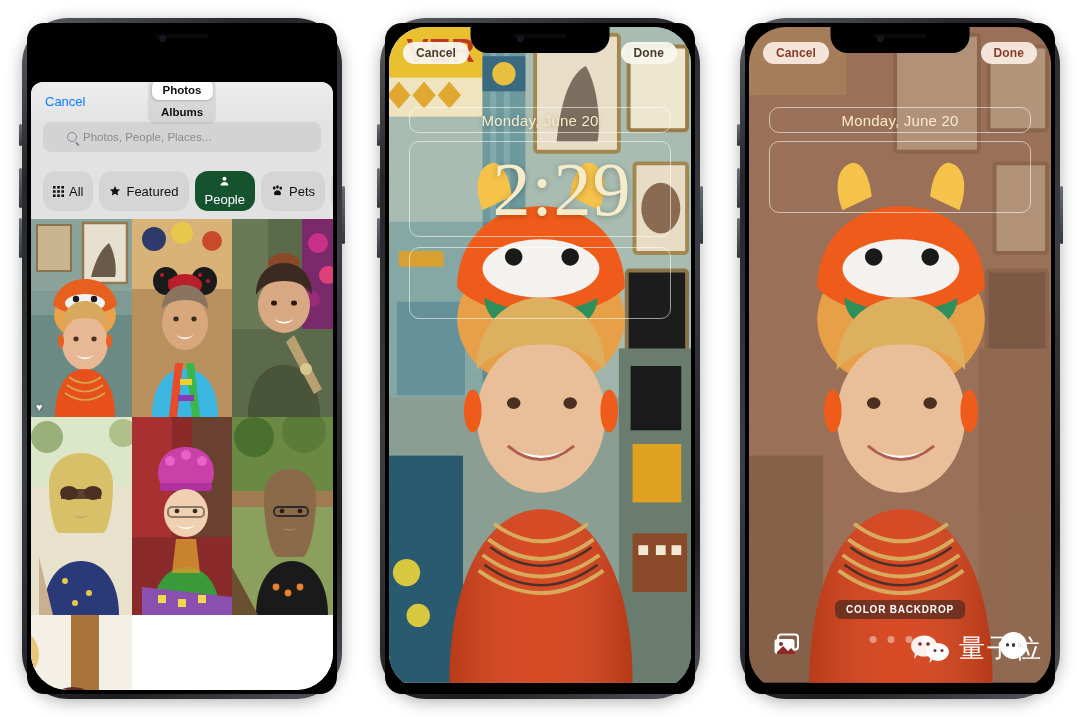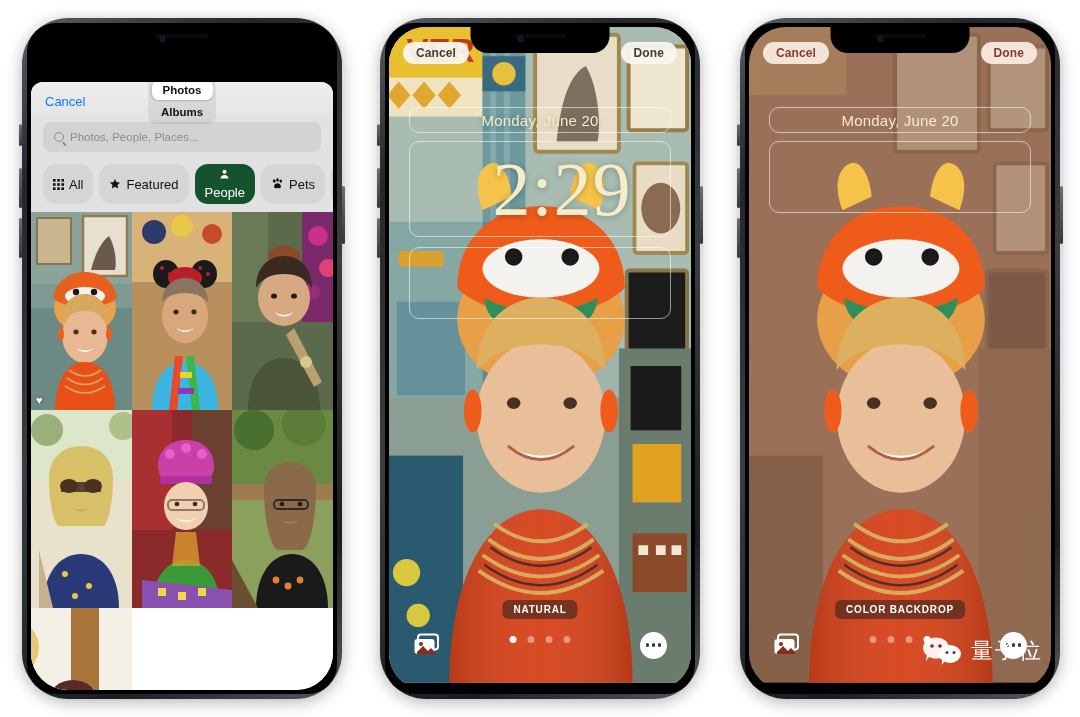--- a/index.html
+++ b/index.html
@@ -15,21 +15,21 @@
   .phone {
     position: absolute;
     border-radius: 46px;
     background: linear-gradient(145deg,#5b5e63 0%,#24262a 18%,#3a3d42 50%,#1b1d20 82%,#55585d 100%);
     padding: 5px;
     box-shadow: 0 3px 16px rgba(0,0,0,.30);
   }
   .phone-inner {
     position: relative;
     width: 100%; height: 100%;
-    border-radius: 29px;
+    border-radius: 17px;
     background: #000;
     padding: 4px;
   }
   .screen {
     position: relative;
     width: 100%; height: 100%;
     border-radius: 37px;
     overflow: hidden;
     background: #000;
   }
@@ -86,25 +86,25 @@
     background: rgba(120,120,128,.14);
     border-radius: 8px; padding: 2px; flex-direction: column;
   }
   .seg-item {
     font-size: 11.5px; font-weight: 700; color: #111;
     padding: 4px 11px; border-radius: 7px;
   }
   .seg-item.active { background:#fff; box-shadow:0 1px 2px rgba(0,0,0,.18); }
 
   .searchbar {
-    margin: 2px 12px 4px 12px; height: 30px;
+    margin: 2px 12px 11px 12px; height: 30px;
     background: rgba(118,118,128,.14);
     border-radius: 8px;
     display: flex; align-items: center; gap: 6px;
-    padding: 0 11px;
+    padding: 0 24px;
   }
   .searchbar .mag {
     width: 10px; height: 10px; border: 1.5px solid #8a8a90;
     border-radius: 50%; position: relative; flex: none;
   }
   .searchbar .mag::after {
     content:""; position:absolute; right:-4px; bottom:-3px;
     width:5px; height:1.5px; background:#8a8a90;
     transform: rotate(45deg); border-radius: 1px;
   }
@@ -199,21 +199,21 @@
     gap:2.5px;
   }
   .more-btn i { width:3.5px; height:3.5px; border-radius:50%; background:#3a3a3a; display:block; }
 
   
   .watermark {
     position:absolute; right: 8px; bottom: 24px; z-index: 90;
     display:flex; align-items:center; gap:7px;
   }
   .wm-logo { position: relative; width: 42px; height: 28px; }
-  .wm-text { color:#fff; font-size:22px; letter-spacing:2px;
+  .wm-text { color:#fff; font-size:26px; letter-spacing:2px;
              font-family:"DejaVu Sans", sans-serif; }
 </style>
 </head>
 <body>
 
 <div class="stage">
 
   <div class="phone" id="phone1">
     <div class="btn-side btn-l1"></div>
     <div class="btn-side btn-l2"></div>
@@ -564,42 +564,20 @@
           <div class="widgets">
             <div class="wframe date">
               <span class="w-date tint-cream">Monday, June 20</span>
             </div>
             <div class="wframe clock">
               <span class="w-time tint-cream">2:29</span>
             </div>
             <div class="wframe slot"></div>
           </div>
 
-          <div class="bottombar">
-            <span class="style-label">NATURAL</span>
-            <span class="dots">
-              <i class="dot on"></i>
-              <i class="dot"></i>
-              <i class="dot"></i>
-              <i class="dot"></i>
-            </span>
-            <span class="icon-stack">
-              <svg width="28" height="24" viewBox="0 0 28 24">
-                <rect x="5" y="1.5" width="20" height="15" rx="3" fill="none" stroke="#fff" stroke-width="2"></rect>
-                <rect x="1.5" y="6" width="20" height="15" rx="3" fill="#fff"></rect>
-                <circle cx="8" cy="11" r="2" fill="#8a2a20"></circle>
-                <path d="M4 19l6-6 5 5 3-3 4 4v2H4z" fill="#8a2a20"></path>
-              </svg>
-            </span>
-            <span class="more-btn">
-              <i></i>
-                <i></i>
-                <i></i>
-            </span>
-          </div>
         </div>
       </div>
     </div>
   </div>
 
   <div class="phone" id="phone3">
     <div class="btn-side btn-l1"></div>
     <div class="btn-side btn-l2"></div>
     <div class="btn-side btn-l3"></div>
     <div class="btn-side btn-r1"></div>

